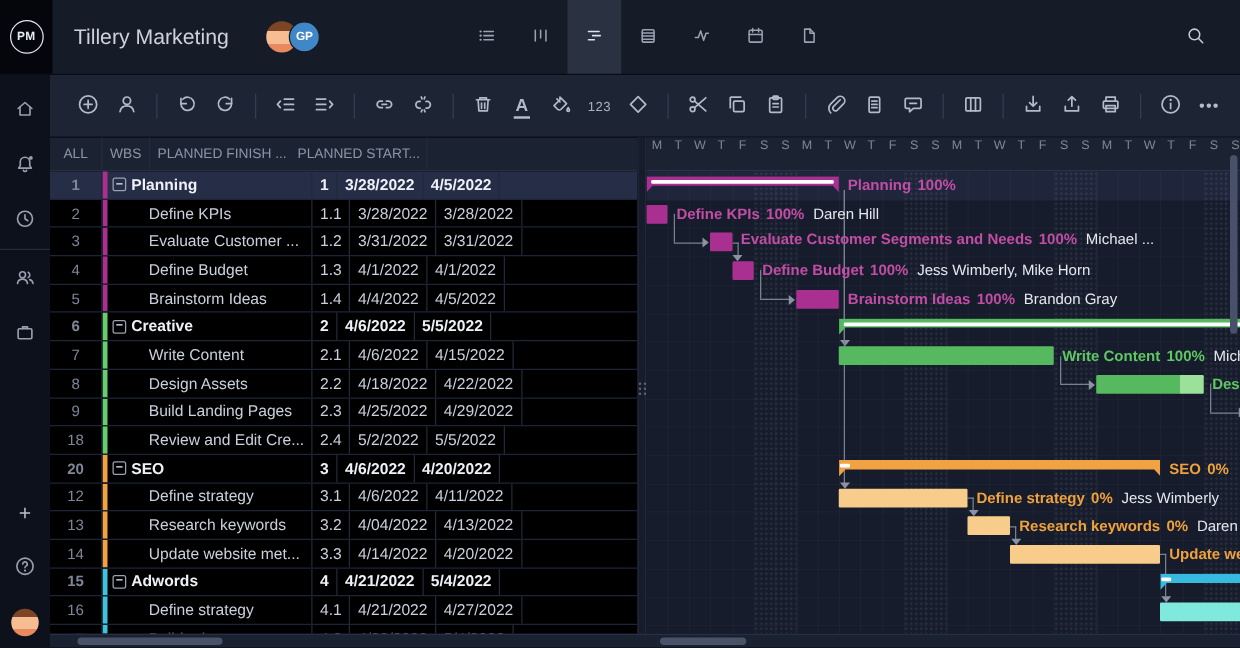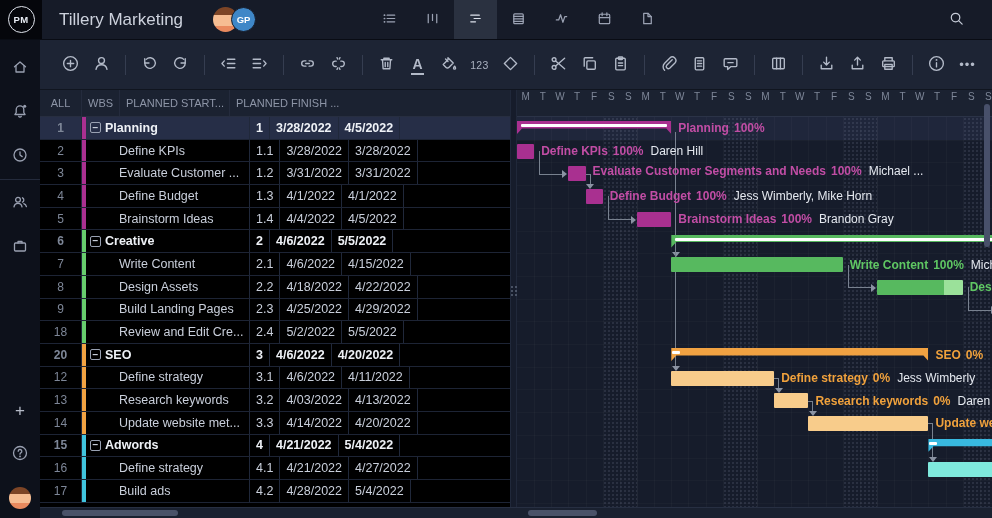--- a/index.html
+++ b/index.html
@@ -1,21 +1,21 @@
 <!DOCTYPE html>
 <html><head>
 <meta charset="utf-8">
 <style>
   *{margin:0;padding:0;box-sizing:border-box}
   html,body{width:992px;height:518px;overflow:hidden;background:#0d111b;
     font-family:"Liberation Sans","DejaVu Sans",sans-serif;}
   .app{width:992px;height:518px;display:flex;flex-direction:column}
 
   
-  .topbar{height:40px;background:#161b28;display:flex;align-items:center;border-bottom:1px solid #090c14;flex:none}
+  .topbar{height:60px;background:#161b28;display:flex;align-items:center;border-bottom:1px solid #090c14;flex:none}
   .logo-block{width:42px;height:100%;background:#05060b;display:flex;align-items:center;justify-content:center;flex:none}
   .logo-circle{width:27px;height:27px;border:1.6px solid #dfe3ec;border-radius:50%;display:flex;align-items:center;justify-content:center;color:#e8ecf4;font-size:9.5px;font-weight:bold;letter-spacing:.3px}
   .app-title{margin-left:17px;font-size:17px;color:#ccd1dc;white-space:nowrap}
   .avatar-stack{display:flex;align-items:center;margin-left:30px}
   .avatar{width:25px;height:25px;border-radius:50%;flex:none;overflow:hidden}
   .avatar.face{background:linear-gradient(180deg,#7d4526 0 30%,#f6bd92 30% 74%,#e98a5e 74%)}
   .avatar.gp{background:#3f87c7;color:#fff;font-size:9.5px;font-weight:bold;display:flex;align-items:center;justify-content:center;margin-left:-7px;border:1.5px solid #161b28}
   .view-tabs{display:flex;margin-left:112px;height:100%}
   .vtab{width:43px;height:100%;display:flex;align-items:center;justify-content:center;color:#9ba2b3;background:none;border:none;cursor:pointer}
   .vtab.active{background:#2a3140;color:#dde2ec}
@@ -369,22 +369,22 @@
             <span><span class="dots-glyph">•••</span></span>
           </button>
         </div>
 
       <div class="workspace">
 
         <div class="grid-panel">
           <div class="grid-head">
             <div class="gh-cell c-num">ALL</div>
             <div class="gh-cell c-wbs">WBS</div>
+            <div class="gh-cell c-finish">PLANNED FINISH ...</div>
             <div class="gh-cell c-start">PLANNED START...</div>
-            <div class="gh-cell c-finish">PLANNED FINISH ...</div>
           </div>
           <div class="grid-body" id="gridBody">
               <div class="t-row parent selected">
                 <div class="t-cell t-num">1</div>
                 <div class="t-cell t-name">
                   <span class="strip" style="background:#a93090"></span>
                   <span class="name-inner">
                     <span class="expander">−</span>
                     <span>Planning</span>
                   </span>
@@ -529,21 +529,21 @@
               </div>
               <div class="t-row">
                 <div class="t-cell t-num">13</div>
                 <div class="t-cell t-name">
                   <span class="strip" style="background:#f1a242"></span>
                   <span class="name-inner">
                     <span>Research keywords</span>
                   </span>
                 </div>
                 <div class="t-cell t-wbs">3.2</div>
-                <div class="t-cell t-start">4/03/2022</div>
+                <div class="t-cell t-start">4/04/2022</div>
                 <div class="t-cell t-finish">4/13/2022</div>
               </div>
               <div class="t-row">
                 <div class="t-cell t-num">14</div>
                 <div class="t-cell t-name">
                   <span class="strip" style="background:#f1a242"></span>
                   <span class="name-inner">
                     <span>Update website met...</span>
                   </span>
                 </div>

